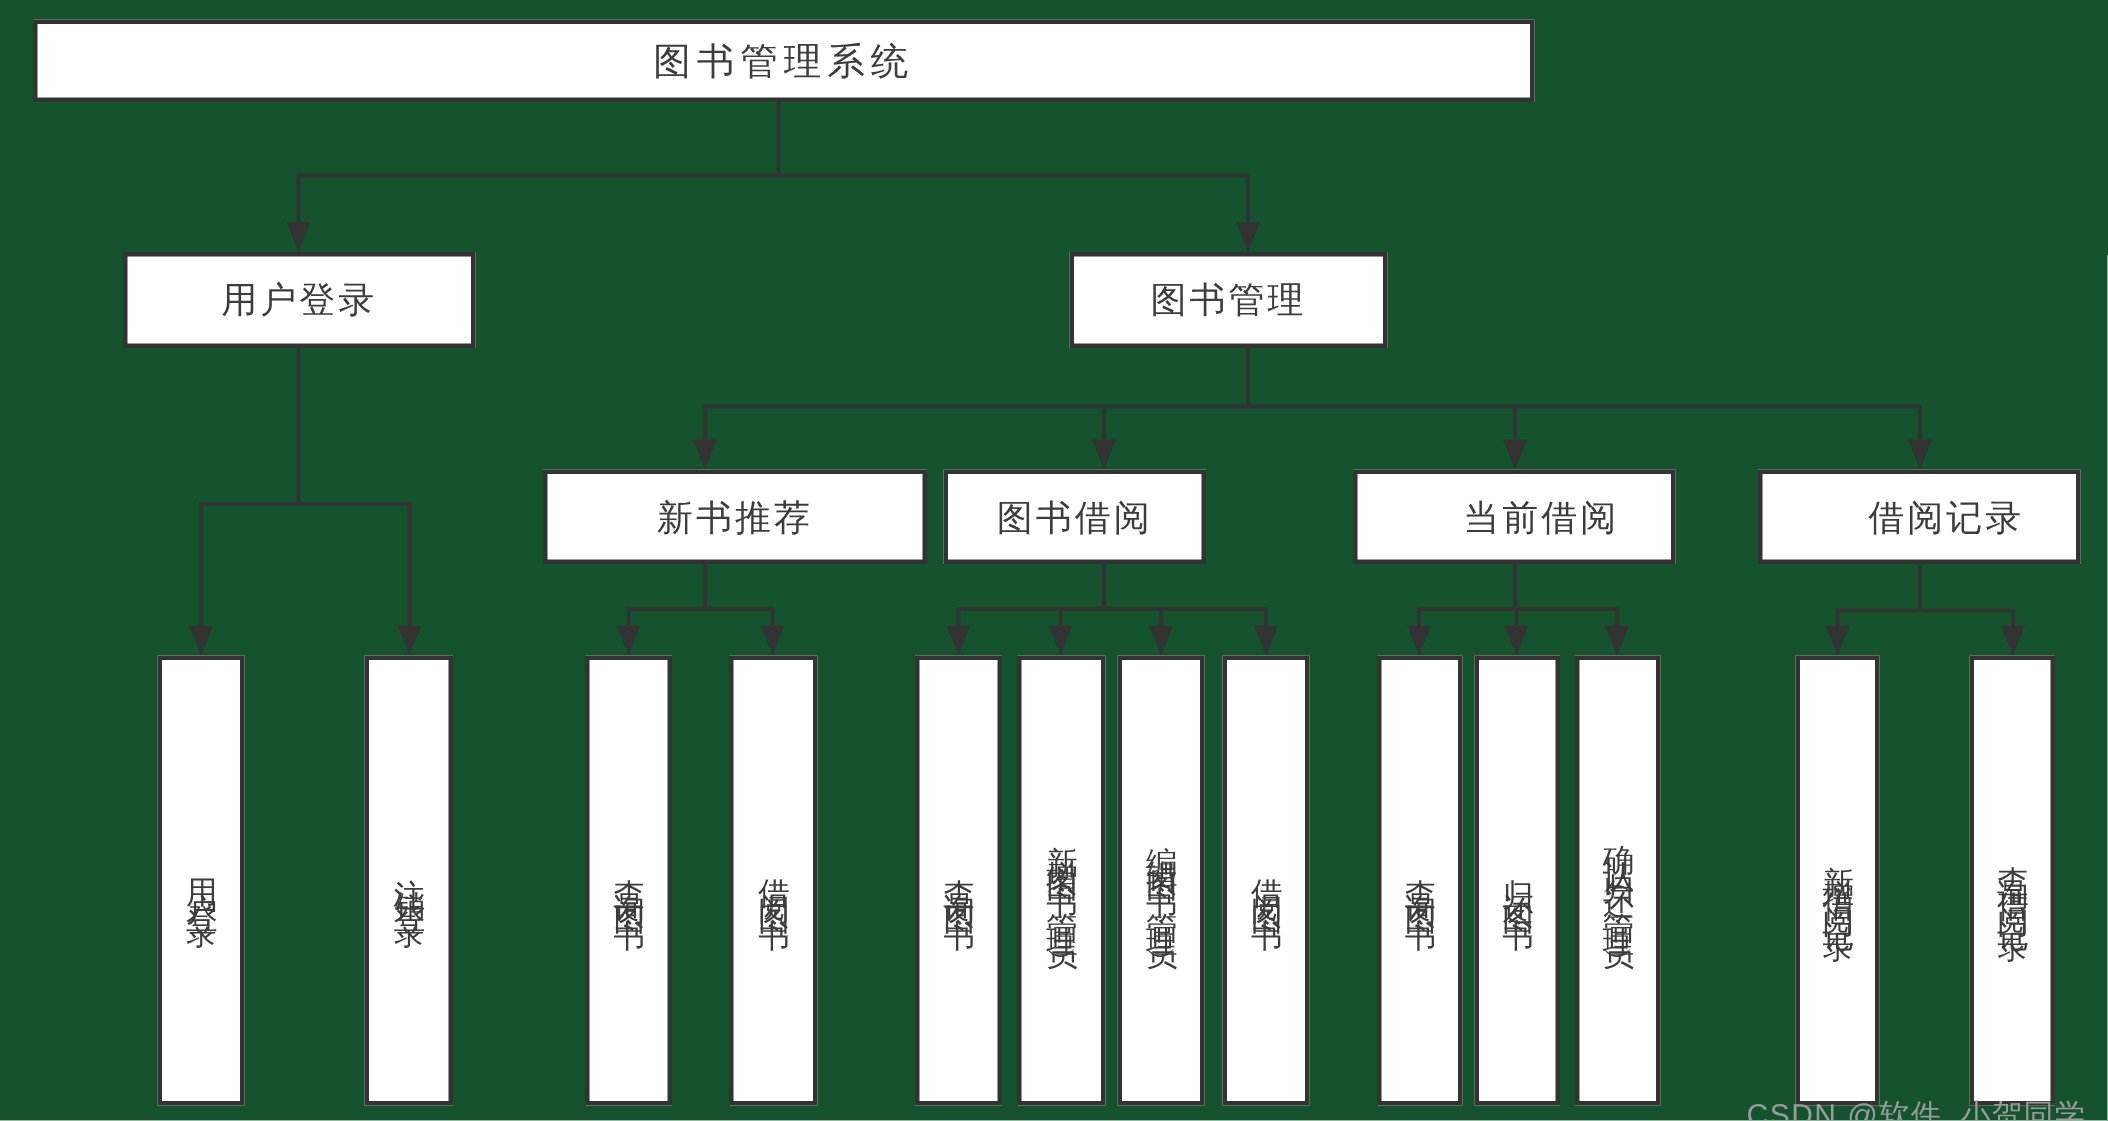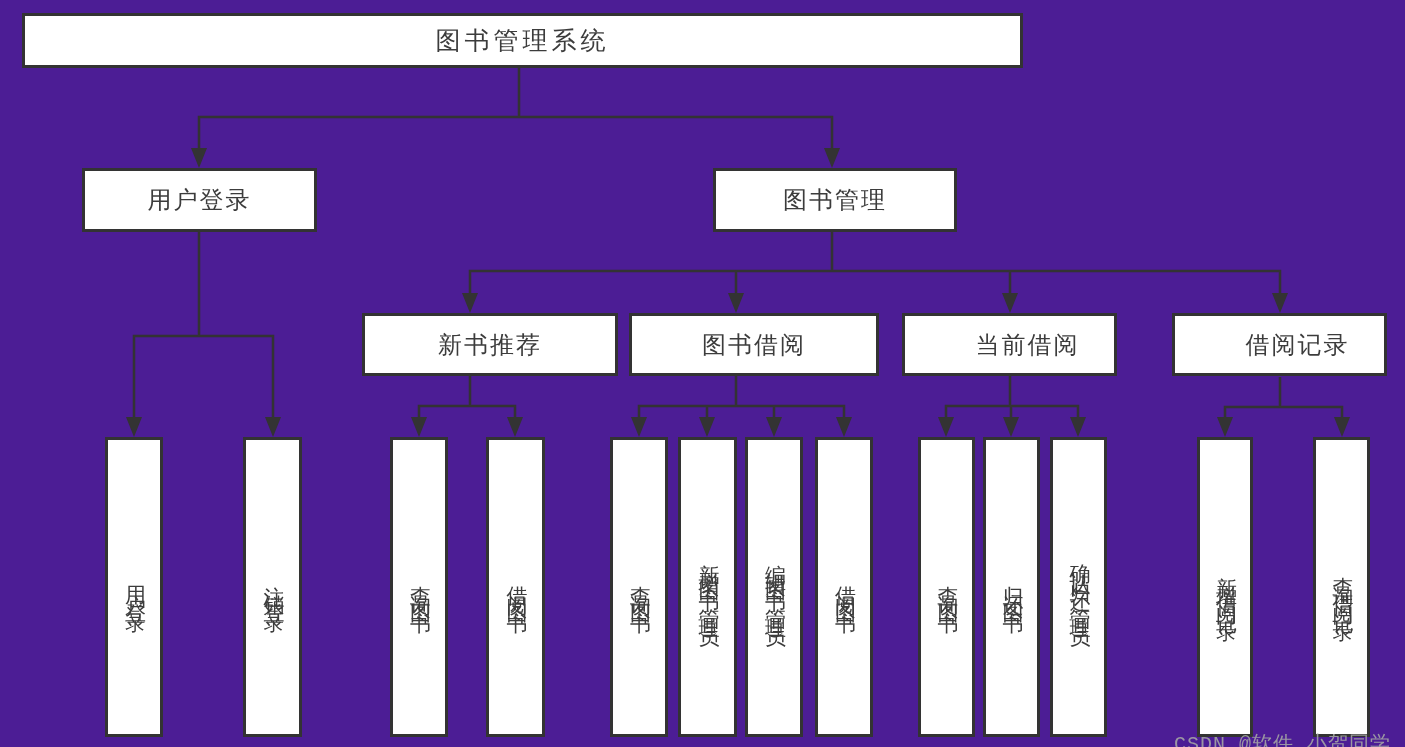--- a/index.html
+++ b/index.html
@@ -1,22 +1,22 @@
 <!DOCTYPE html>
 <html><head>
 <meta charset="utf-8">
 <style>
   html, body { margin: 0; padding: 0; background: #ffffff; }
   #canvas {
     position: relative;
     width: 1405px;
     height: 747px;
-    background: #4c1d95;
+    background: #14532d;
     overflow: hidden;
-    font-family: Liberation Mono, monospace;
+    font-family: Liberation Sans, sans-serif;
   }
   #connector-layer {
     position: absolute;
     left: 0; top: 0;
     width: 1405px; height: 747px;
   }
   .hbox {
     position: absolute;
     box-sizing: border-box;
     border: 3px solid #333333;
@@ -96,28 +96,28 @@
     </g>
   </svg>
 
   <div class="hbox root" style="left:22px; top:13px; width:1001px; height:55px;">
     <span>图书管理系统</span>
   </div>
 
   <div class="hbox branch" style="left:82px; top:168px; width:235px; height:64px;">
     <span>用户登录</span>
   </div>
-  <div class="hbox branch" style="left:713px; top:168px; width:244px; height:64px;">
+  <div class="hbox branch" style="left:713px; top:168px; width:212px; height:64px;">
     <span>图书管理</span>
   </div>
 
   <div class="hbox branch" style="left:362px; top:313px; width:256px; height:63px;">
     <span>新书推荐</span>
   </div>
-  <div class="hbox branch" style="left:629px; top:313px; width:250px; height:63px;">
+  <div class="hbox branch" style="left:629px; top:313px; width:175px; height:63px;">
     <span>图书借阅</span>
   </div>
   <div class="hbox branch" style="left:902px; top:313px; width:215px; height:63px;padding-left:36px;">
     <span>当前借阅</span>
   </div>
   <div class="hbox branch" style="left:1172px; top:313px; width:215px; height:63px;padding-left:36px;">
     <span>借阅记录</span>
   </div>
 
   <div class="vbox" style="left:105px; width:58px;">

